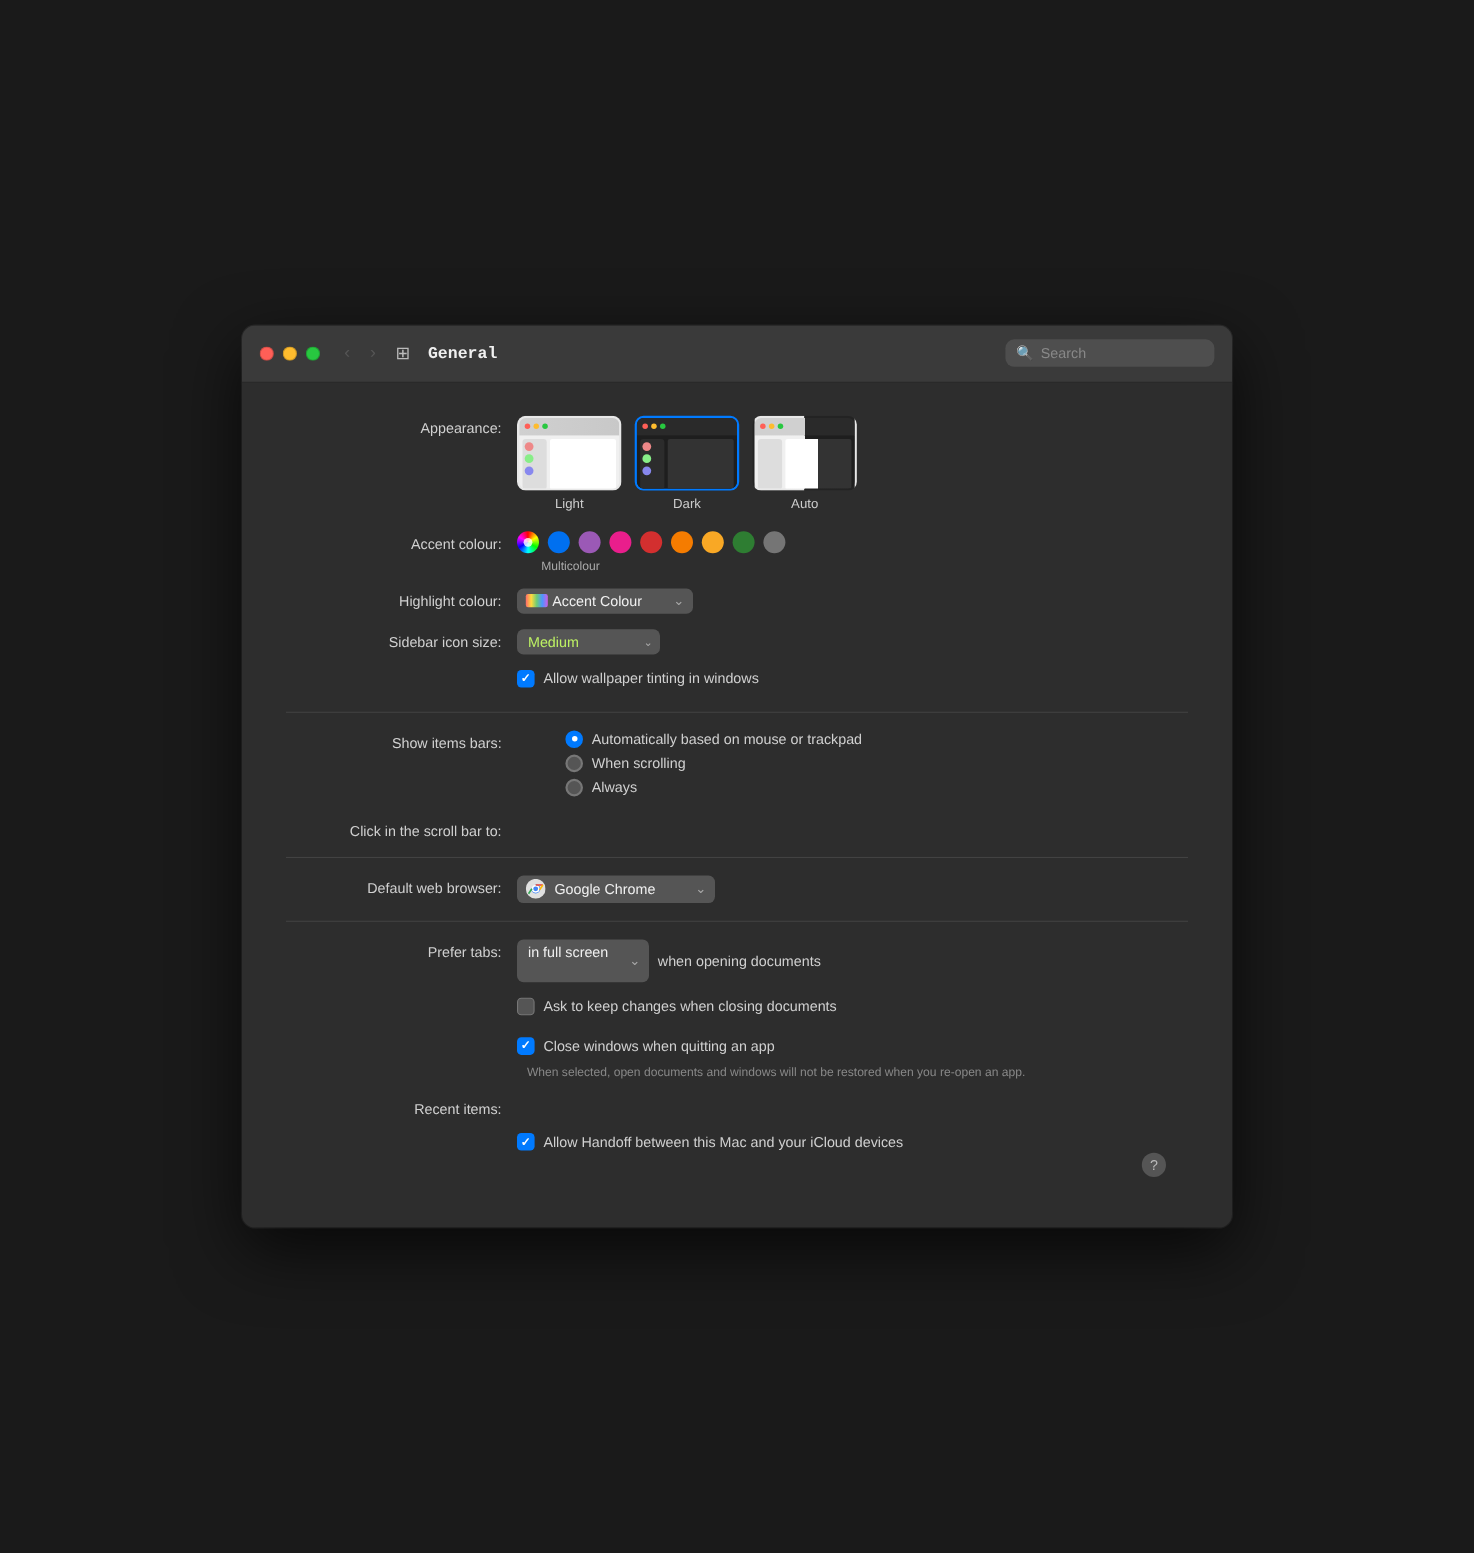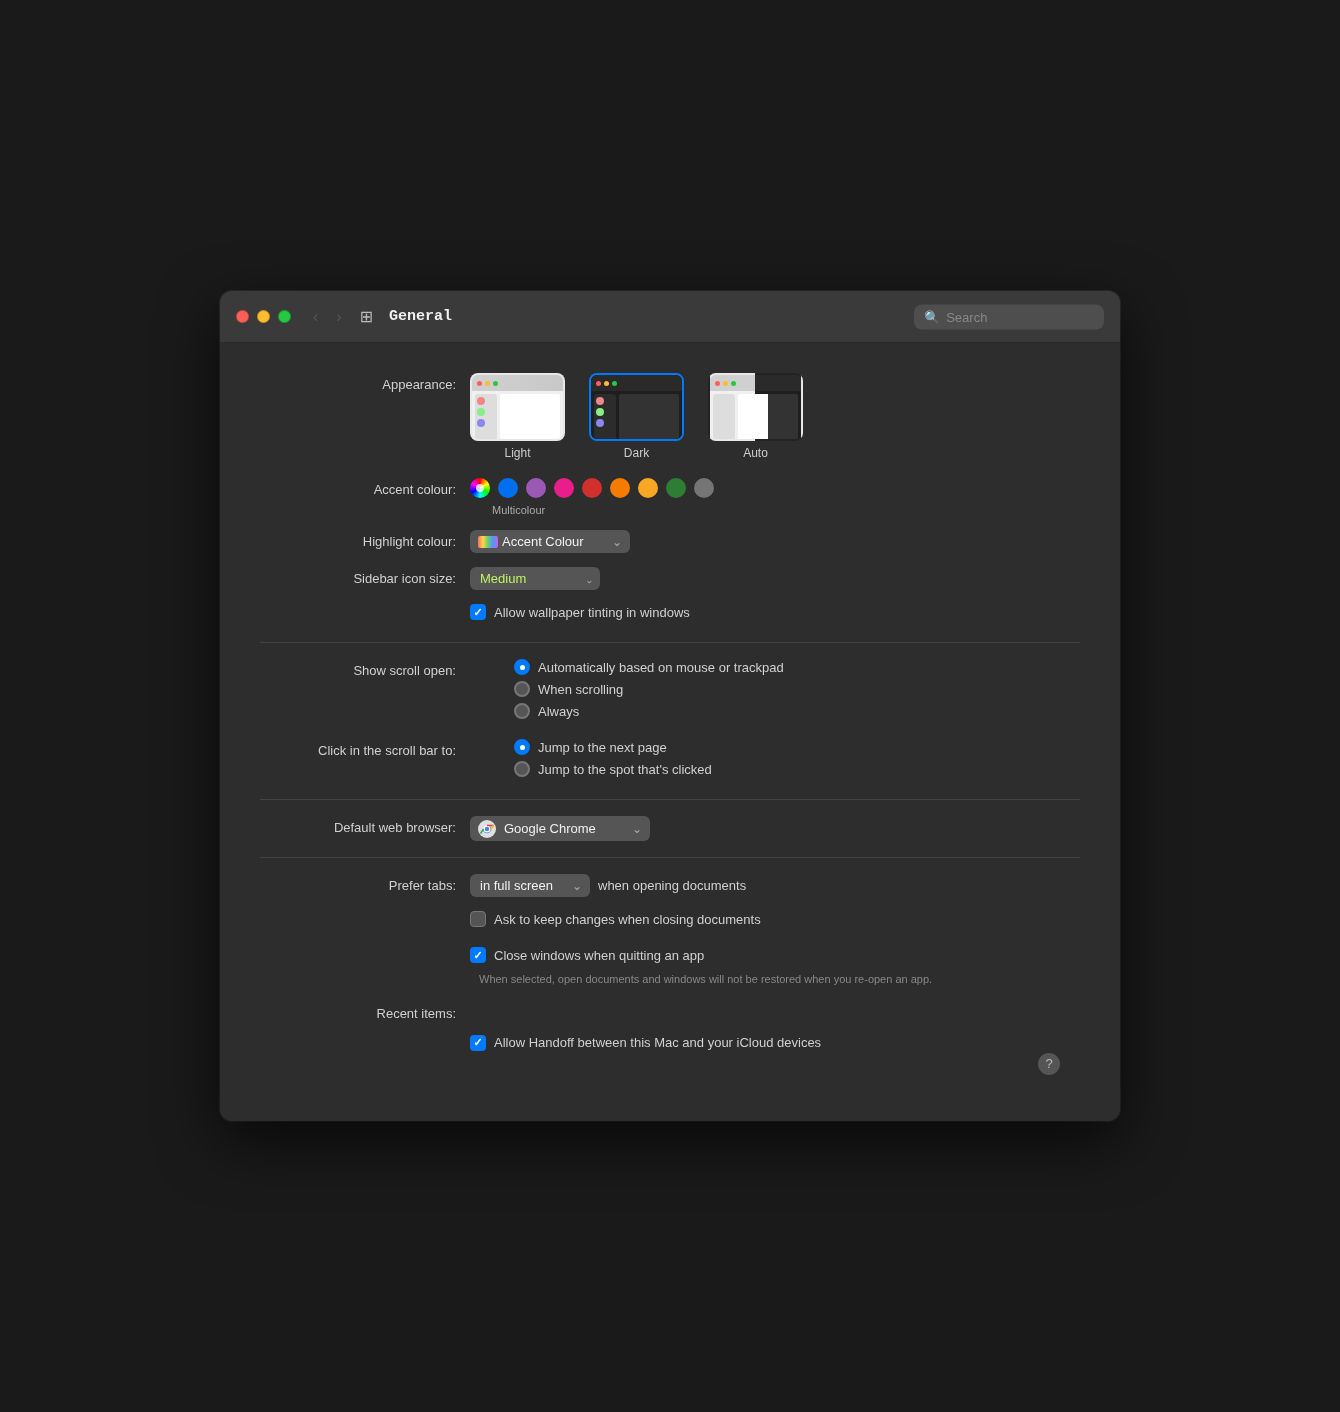--- a/index.html
+++ b/index.html
@@ -139,21 +139,21 @@
     .setting-control {
       flex: 1;
       display: flex;
       align-items: flex-start;
       flex-direction: column;
     }
 
     
     .appearance-options {
       display: flex;
-      gap: 24px;
+      gap: 12px;
       align-items: flex-end;
       margin-bottom: 4px;
     }
 
     .appearance-option {
       display: flex;
       flex-direction: column;
       align-items: center;
       cursor: pointer;
     }
@@ -541,21 +541,21 @@
       position: relative;
       display: inline-block;
     }
 
     .tabs-select {
       background: #555;
       border: none;
       border-radius: 6px;
       color: #f0f0f0;
       font-size: 13px;
-      padding: 4px 24px 4px 10px;
+      padding: 4px 24px 20px 10px;
       cursor: pointer;
       appearance: none;
       -webkit-appearance: none;
       outline: none;
       min-width: 120px;
     }
 
     .tabs-select-container::after {
       content: '⌄';
       position: absolute;
@@ -790,49 +790,39 @@
               <span class="mac-checkbox-check">✓</span>
             </div>
             <span class="checkbox-label">Allow wallpaper tinting in windows</span>
           </div>
         </div>
       </div>
 
       <div class="divider"></div>
 
       <div class="setting-row">
-        <div class="setting-label">Show scroll open:</div>
+        <div class="setting-label">Show items bars:</div>
         <div class="setting-control">
           <div class="radio-row">
             <div class="mac-radio selected"></div>
             <span class="radio-label">Automatically based on mouse or trackpad</span>
           </div>
           <div class="radio-row">
             <div class="mac-radio unselected"></div>
             <span class="radio-label">When scrolling</span>
           </div>
           <div class="radio-row">
             <div class="mac-radio unselected"></div>
             <span class="radio-label">Always</span>
           </div>
         </div>
       </div>
 
       <div class="setting-row">
         <div class="setting-label">Click in the scroll bar to:</div>
-        <div class="setting-control">
-          <div class="radio-row">
-            <div class="mac-radio selected"></div>
-            <span class="radio-label">Jump to the next page</span>
-          </div>
-          <div class="radio-row">
-            <div class="mac-radio unselected"></div>
-            <span class="radio-label">Jump to the spot that's clicked</span>
-          </div>
-        </div>
       </div>
 
       <div class="divider"></div>
 
       <div class="setting-row">
         <div class="setting-label">Default web browser:</div>
         <div class="setting-control">
           <div class="browser-select-container">
             
             <svg class="browser-icon" viewBox="0 0 18 18" xmlns="http://www.w3.org/2000/svg">

